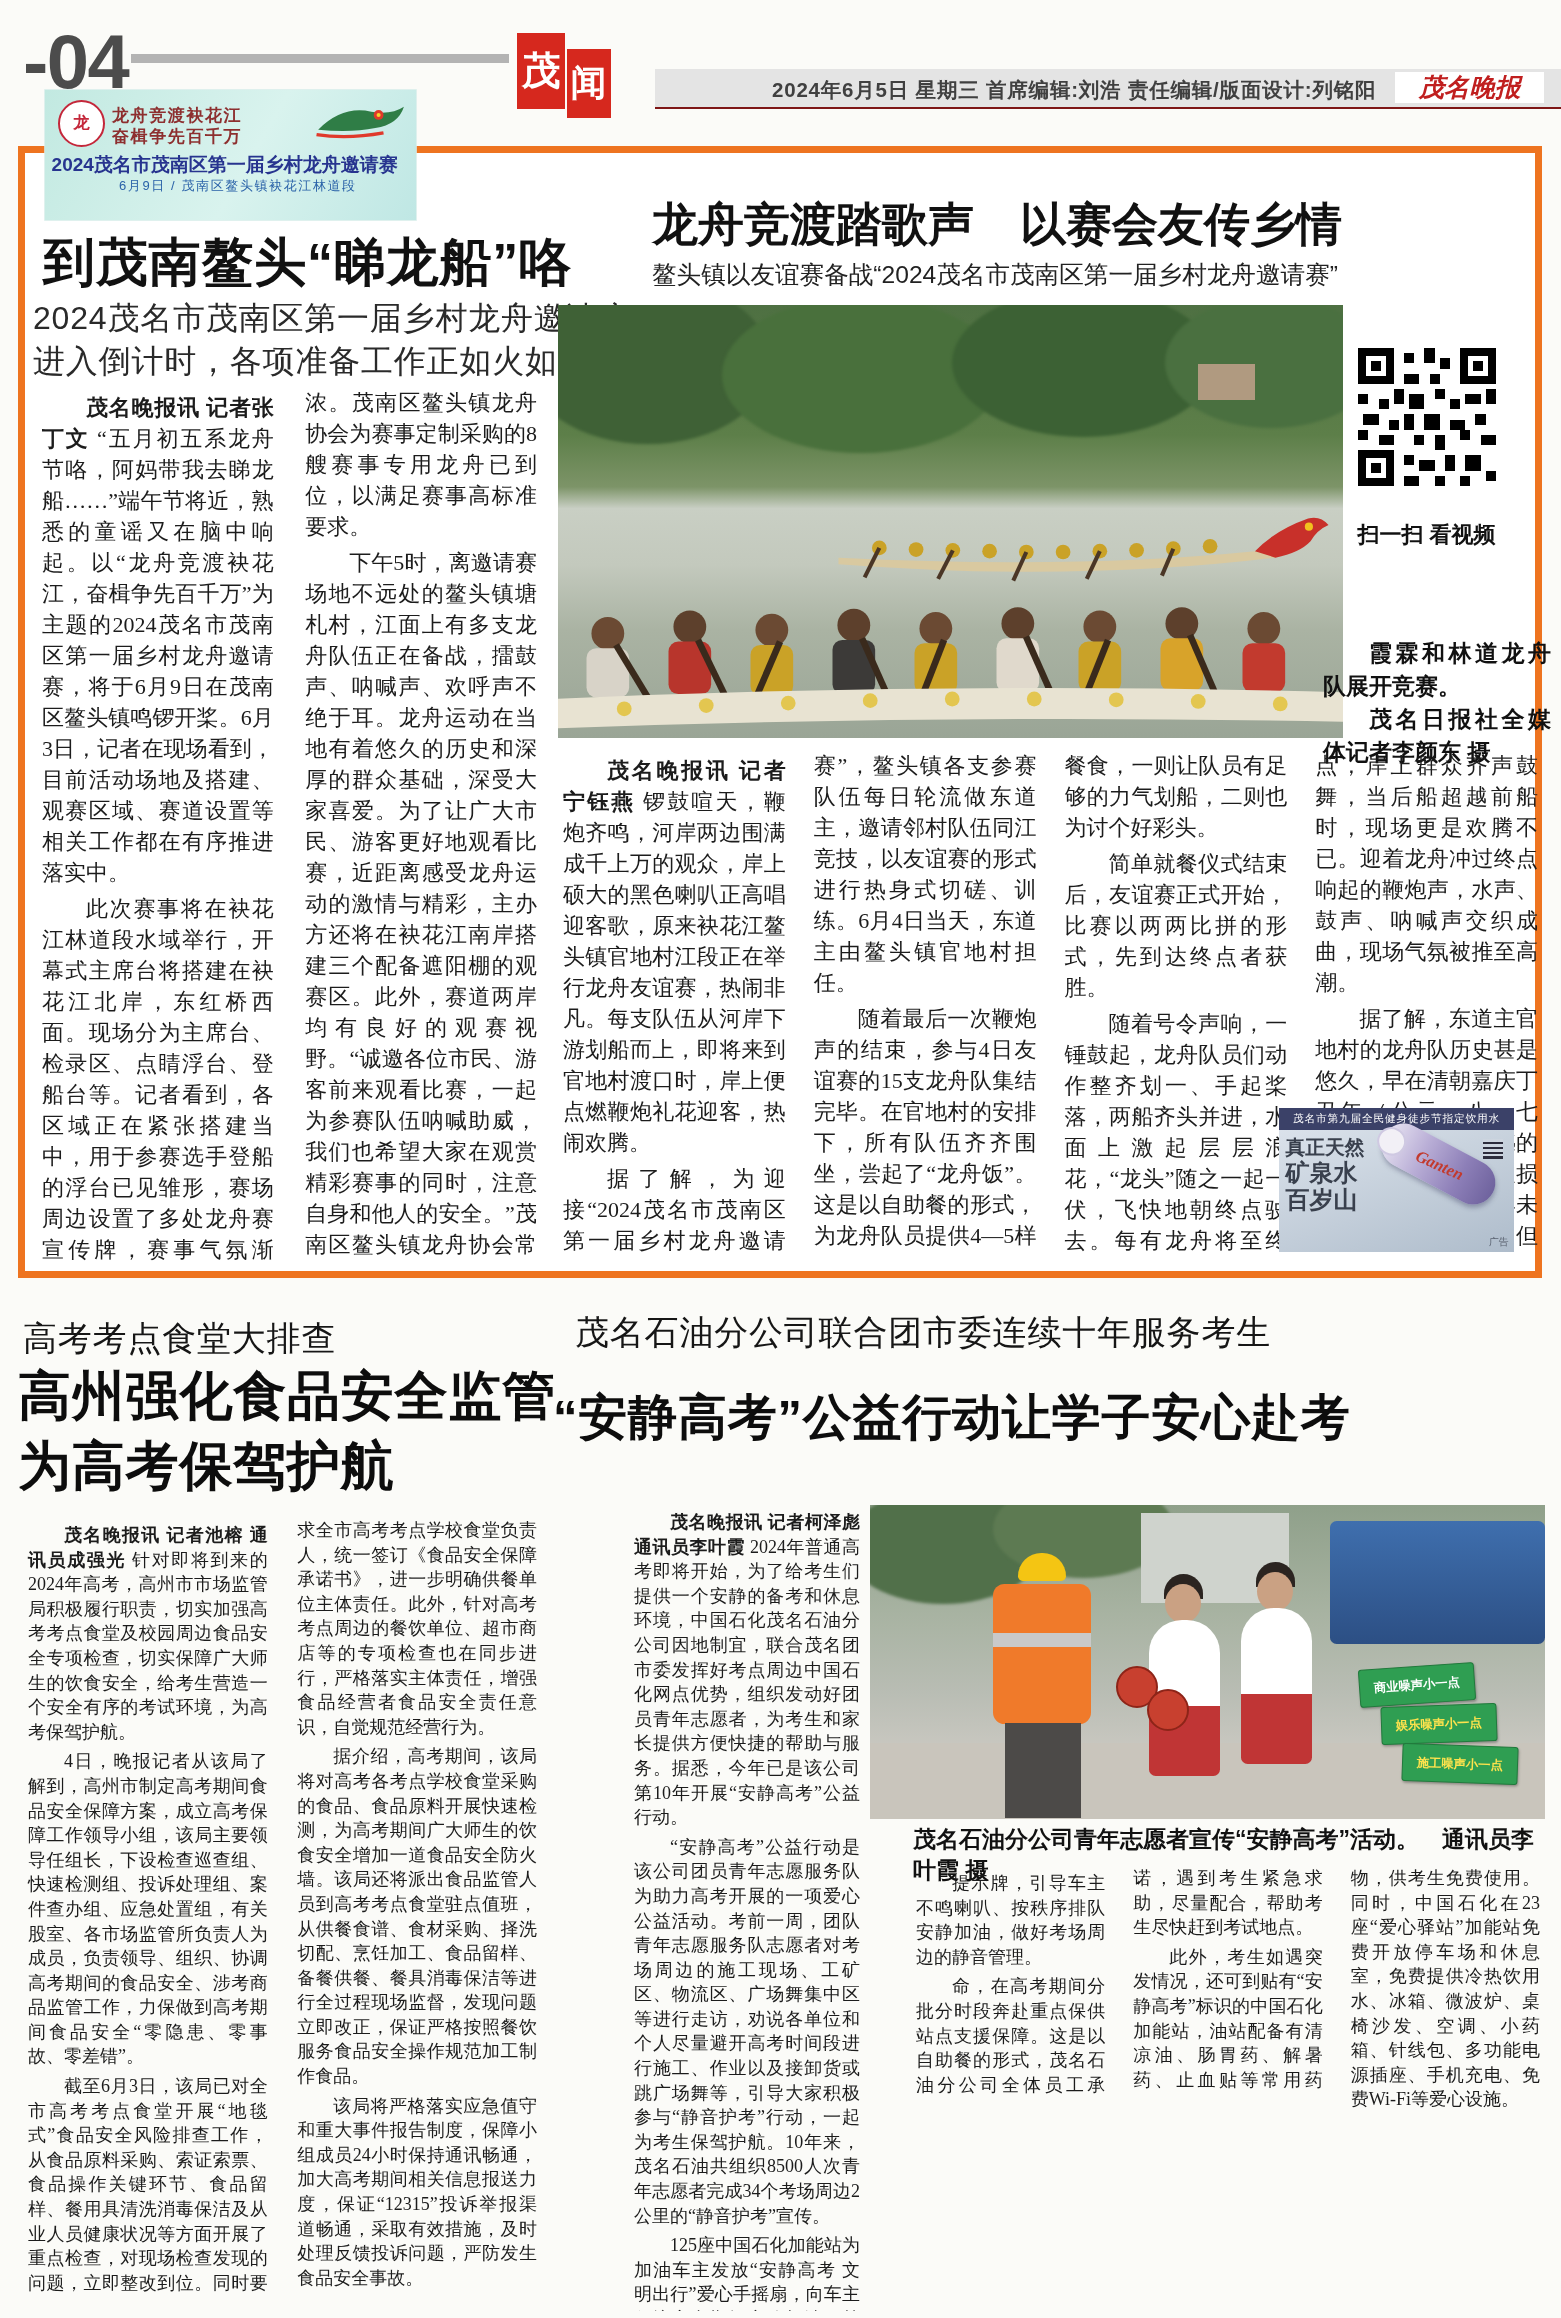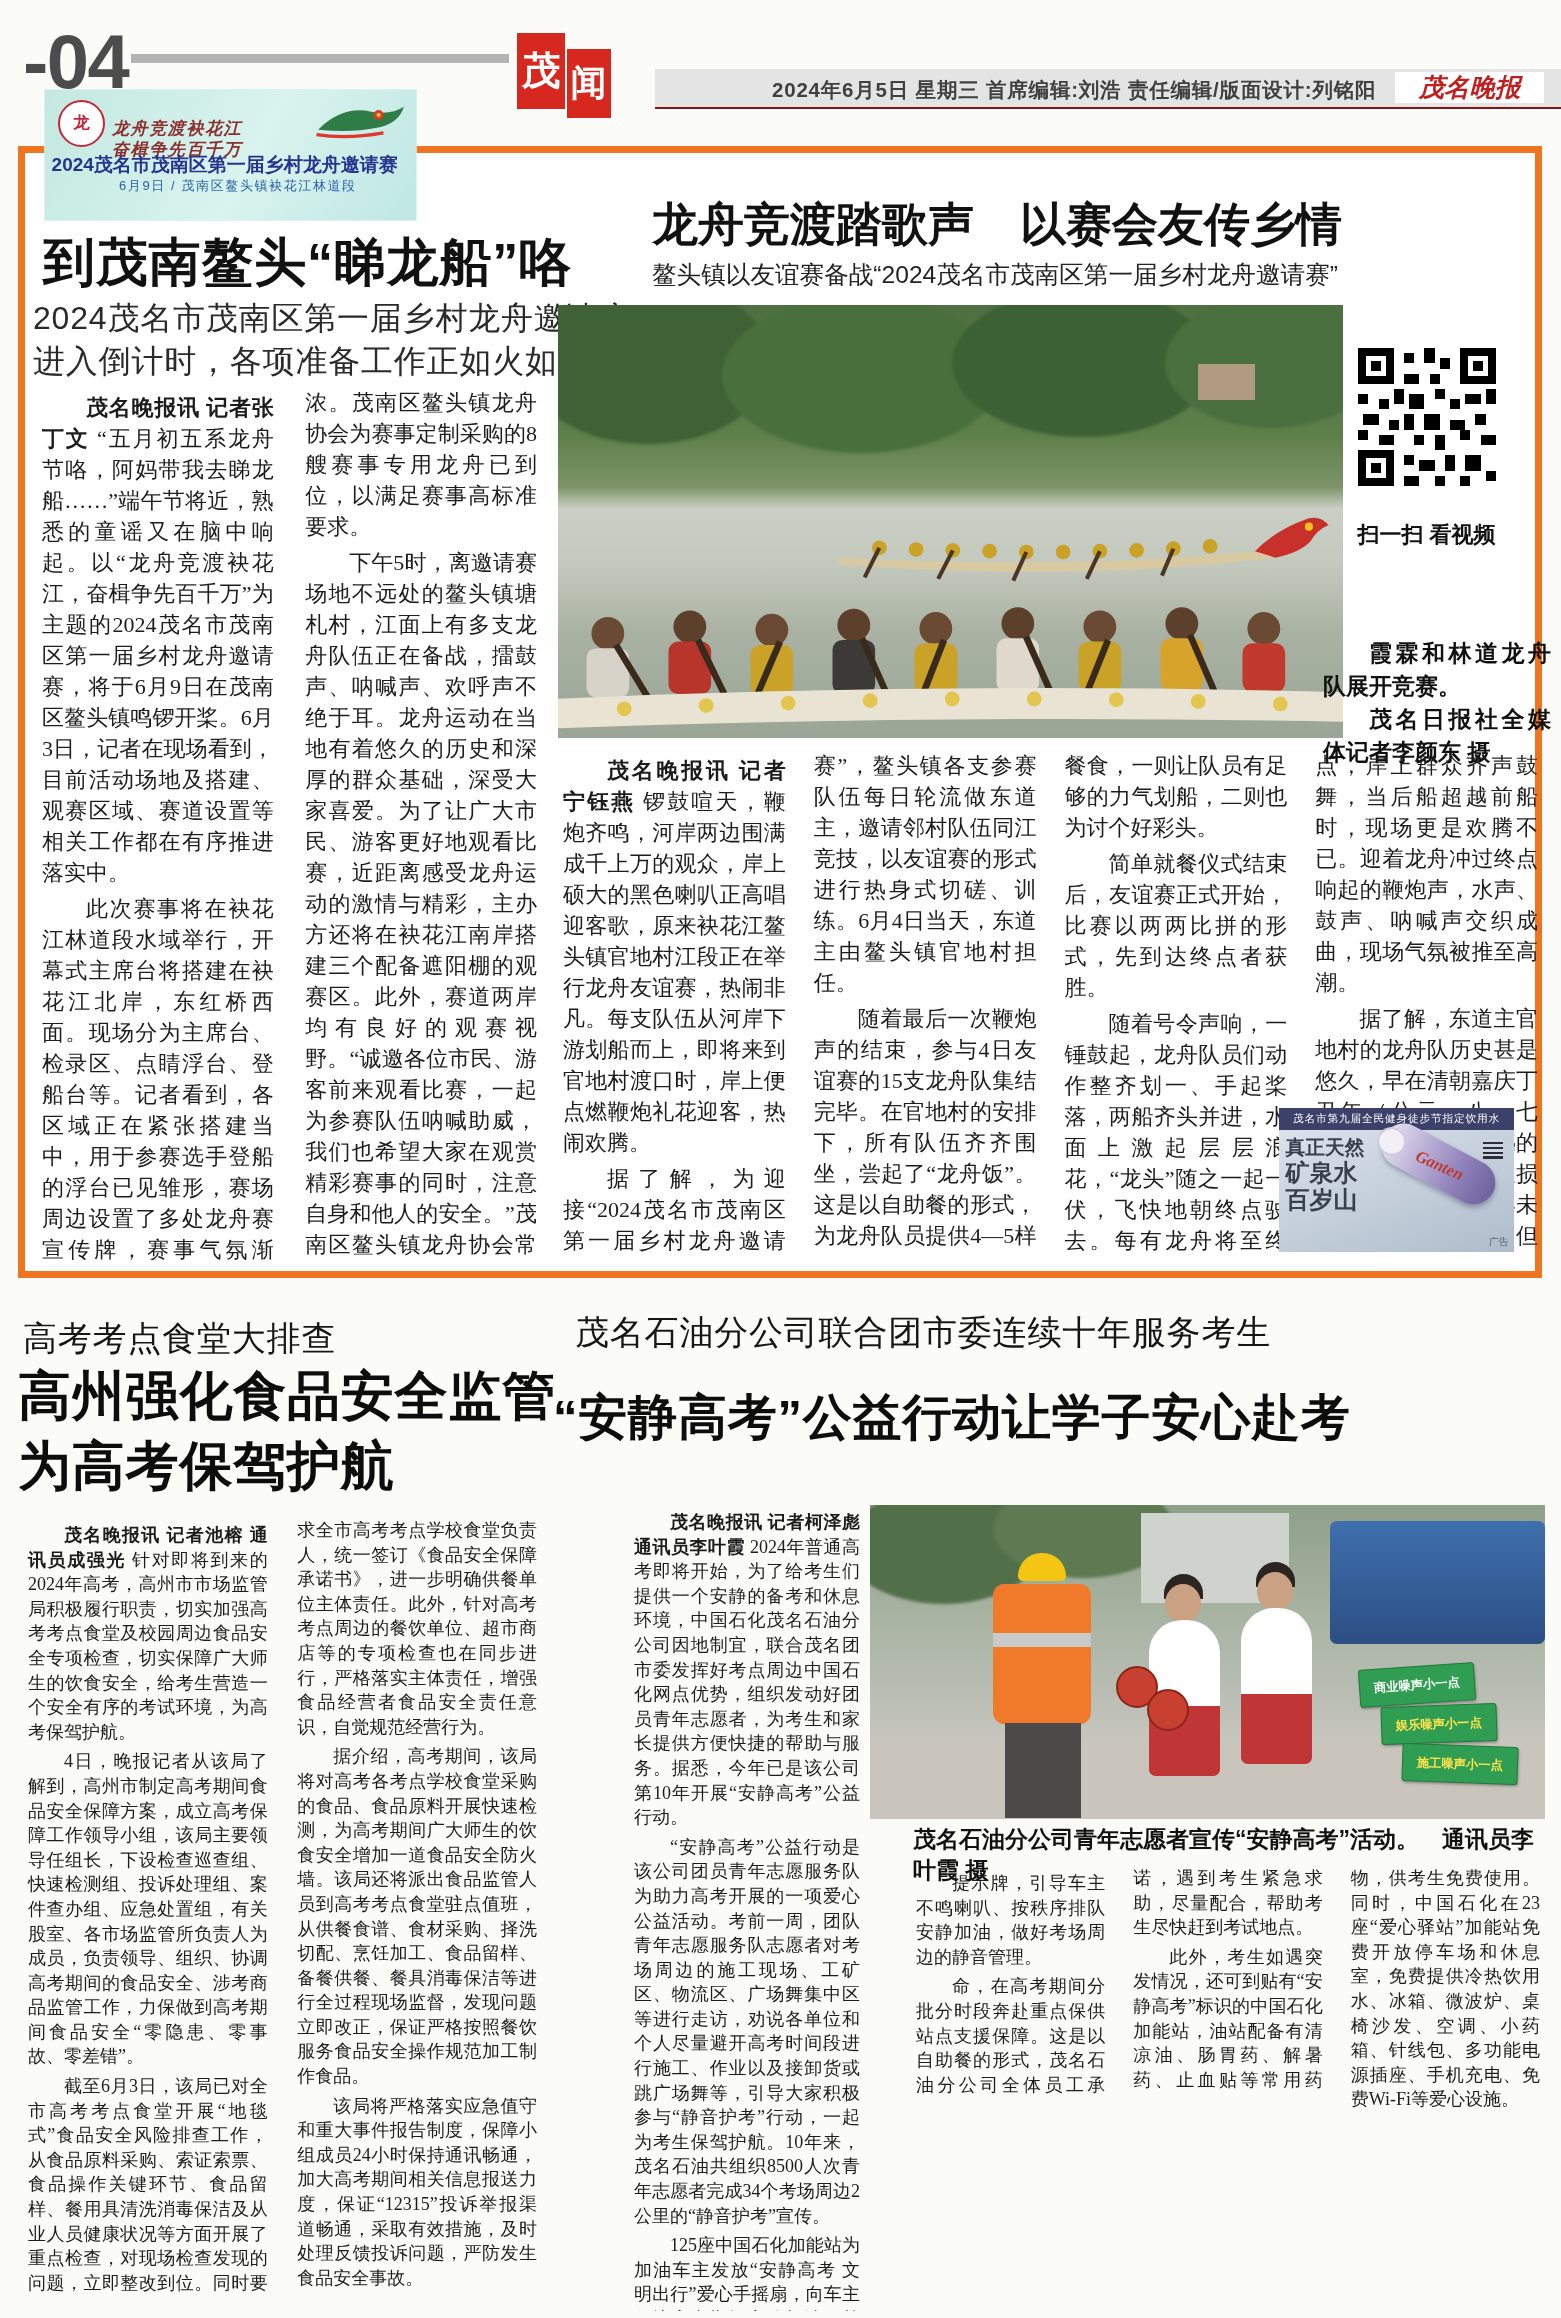--- a/index.html
+++ b/index.html
@@ -27,22 +27,22 @@
   
   .orange-box{left:18px;top:146px;width:1510px;height:1118px;border:7.4px solid #ee7420;background:#fff;}
 
   
   .banner{left:45px;top:90px;width:371px;height:130px;z-index:5;
           background:linear-gradient(120deg,#c2e9e1 0%,#d9f3ee 55%,#bfe7e4 100%);
           box-shadow:0 0 0 0.8px #d7eeea;}
   .banner-logo{left:13px;top:9.8px;width:43px;height:43px;border-radius:50%;border:2.5px solid #c4273a;
                background:#fff;display:flex;align-items:center;justify-content:center;
                color:#c4273a;font-family:"Liberation Sans",sans-serif;font-weight:bold;font-size:16.4px;}
-  .banner-slogan{left:67px;top:28px;font-size:17px;line-height:21.3px;color:#8d2f2f;font-weight:bold;
-                 font-style:italic;letter-spacing:1.6px;}
+  .banner-slogan{left:67px;top:15px;font-size:17px;line-height:21.3px;color:#8d2f2f;font-weight:bold;
+                 letter-spacing:1.6px;}
   .banner-title{left:6.6px;top:62px;width:361px;font-family:"Liberation Sans",sans-serif;font-weight:bold;
                 font-size:19px;color:#27348f;white-space:nowrap;}
   .banner-sub{left:74px;top:87px;font-family:"Liberation Sans",sans-serif;font-size:13px;color:#2a62a8;
               letter-spacing:1.6px;}
   .dragonhead{right:8.2px;top:6.6px;width:98px;height:49px;}
 
   
   .lead-headline{left:43px;top:228px;font-family:"Liberation Sans",sans-serif;font-weight:bold;
                  font-size:52px;color:#111;letter-spacing:0.8px;}
   .lead-sub{left:33px;top:0;font-family:"Liberation Sans",sans-serif;font-size:32px;color:#2a2a2a;letter-spacing:0.8px;}

